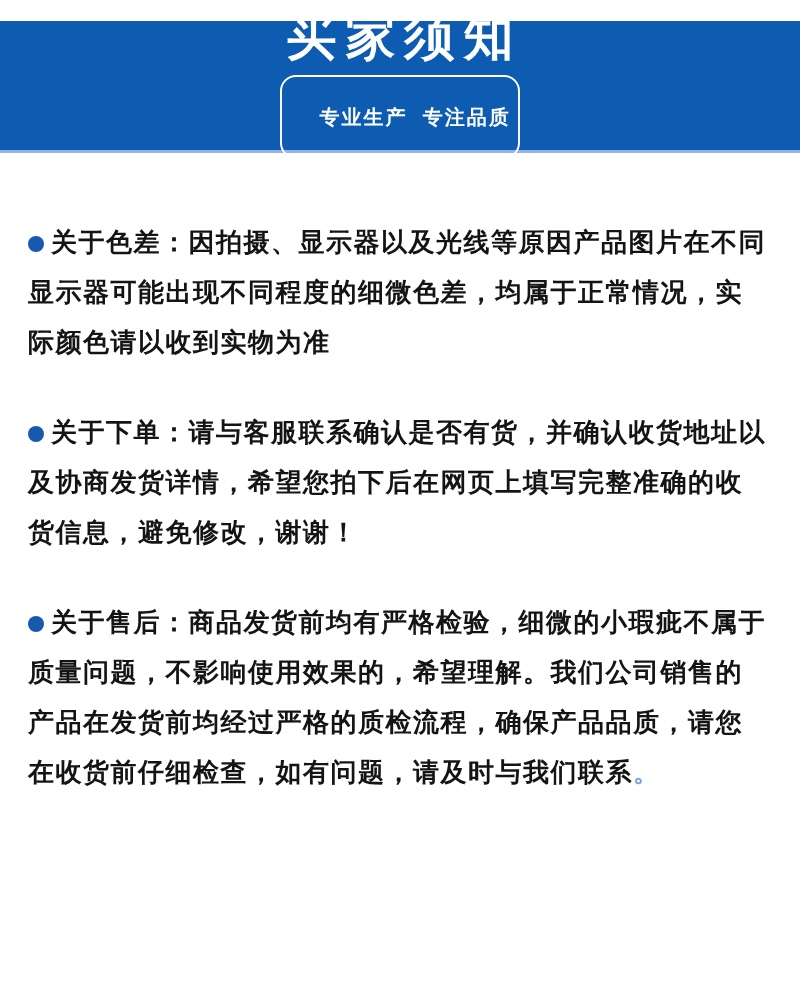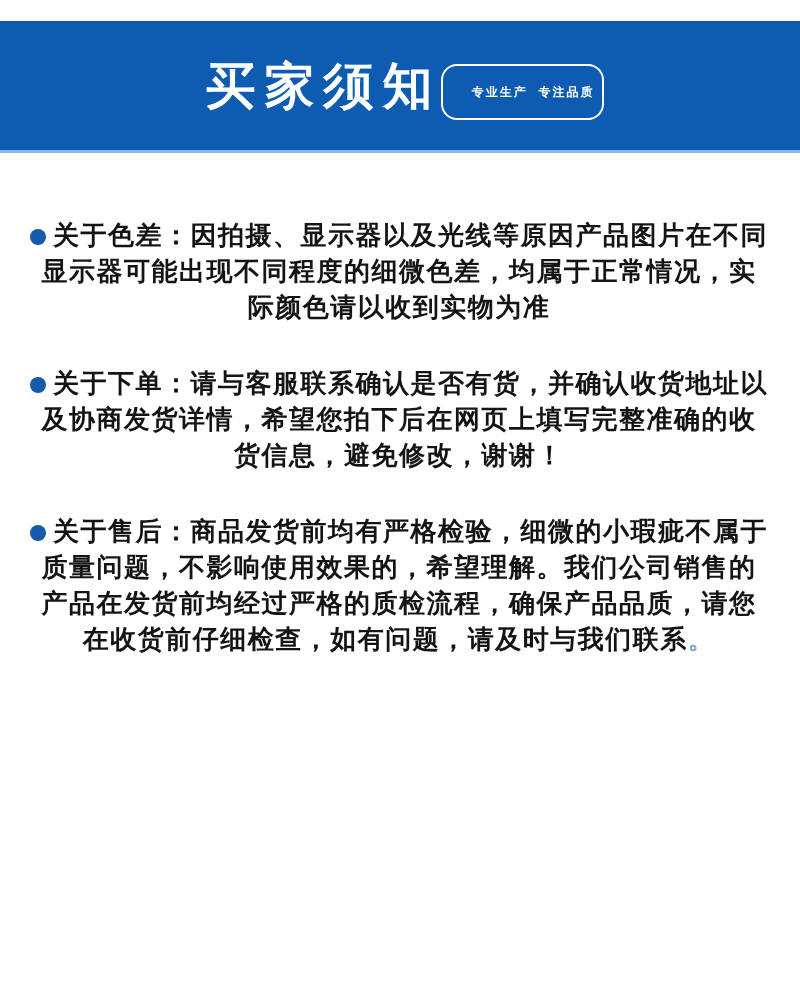--- a/index.html
+++ b/index.html
@@ -13,42 +13,42 @@
   html,body{margin:0;padding:0;}
   body{
     width:800px;height:997px;background:#ffffff;
     font-family:"Liberation Sans","DejaVu Sans",sans-serif;
     overflow:hidden;
   }
   .banner{
     margin-top:21px;height:132px;width:100%;
     background:var(--banner_blue,#0d5cb2);
     border-bottom:3px solid var(--banner_edge,#8fb6e6);
-    display:flex;flex-direction:row;align-items:center;justify-content:center;
+    display:flex;flex-direction:column;align-items:center;justify-content:center;
   }
   .banner-title{
     color:#ffffff;font-size:50px;font-weight:bold;
     letter-spacing:9px;padding-left:9px;line-height:1;
   }
   .banner-pill{
     margin-top:13px;
     border:2px solid #ffffff;border-radius:16px;
     padding:4px 7px;
-    color:#ffffff;font-size:12px;font-weight:bold;
+    color:#ffffff;font-size:20px;font-weight:bold;
     letter-spacing:2px;white-space:pre;line-height:1.2;
   }
   .content{
     padding:64px 30px 0 28px;
   }
   .notice{
     margin:0 0 40px 0;
-    font-size:26px;font-weight:700;line-height:36px;
+    font-size:26px;font-weight:700;line-height:50px;
     color:var(--text_color,#141414);
     letter-spacing:1.5px;
-    text-align:center;
+    text-align:left;
   }
   .notice:last-child{margin-top:14px;margin-bottom:16px;}
   .bullet{
     display:inline-block;width:16px;height:16px;border-radius:50%;
     background:var(--bullet_blue,#155aac);
     margin-right:7px;vertical-align:-1px;
   }
   .label,.text{display:inline;}
   .suffix{display:inline;color:var(--suffix_blue,#7aa6e0);}
 </style>

